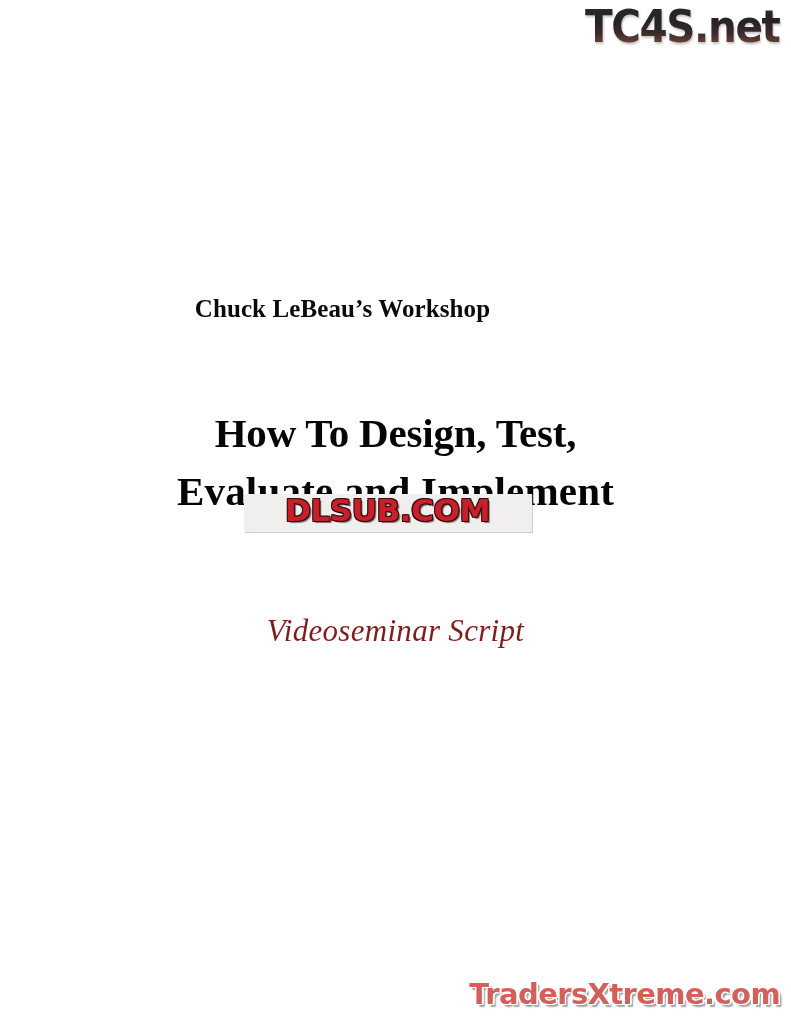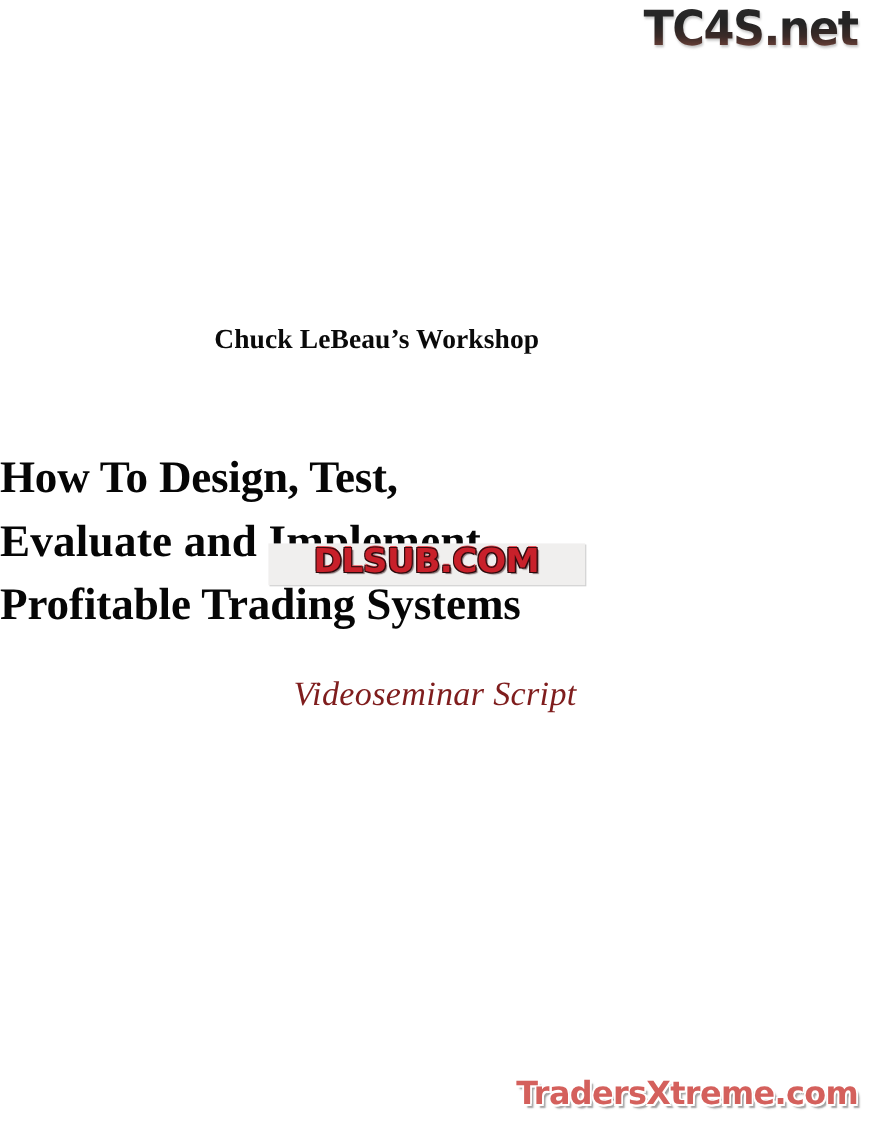--- a/index.html
+++ b/index.html
@@ -61,21 +61,21 @@
     letter-spacing: 0.1px;
     line-height: 32px;
     color: #0a0a0a;
   }
 
   .main-title {
     position: absolute;
     top: 404px;
     left: 0;
     width: 791px;
-    text-align: left;
+    text-align: center;
     font-size: 41px;
     font-weight: bold;
     line-height: 58px;
     letter-spacing: -0.2px;
     color: #060606;
   }
   .main-title .tline {
     display: block;
     white-space: nowrap;
   }
@@ -157,21 +157,20 @@
 
 <div class="page">
 
   <div class="tc4s-logo">TC4S.net</div>
 
   <div class="workshop-line">Chuck LeBeau’s Workshop</div>
 
   <div class="main-title">
     <span class="tline tline-1">How To Design, Test,</span>
     <span class="tline tline-2">Evaluate and Implement</span>
-    <span class="tline tline-3">Profitable Trading Systems</span>
   </div>
 
   <div class="watermark">
     <span class="watermark-text">DLSUB.COM</span>
   </div>
 
   <div class="script-line">Videoseminar Script</div>
 
   <div class="tx-logo">TradersXtreme.com</div>
 

